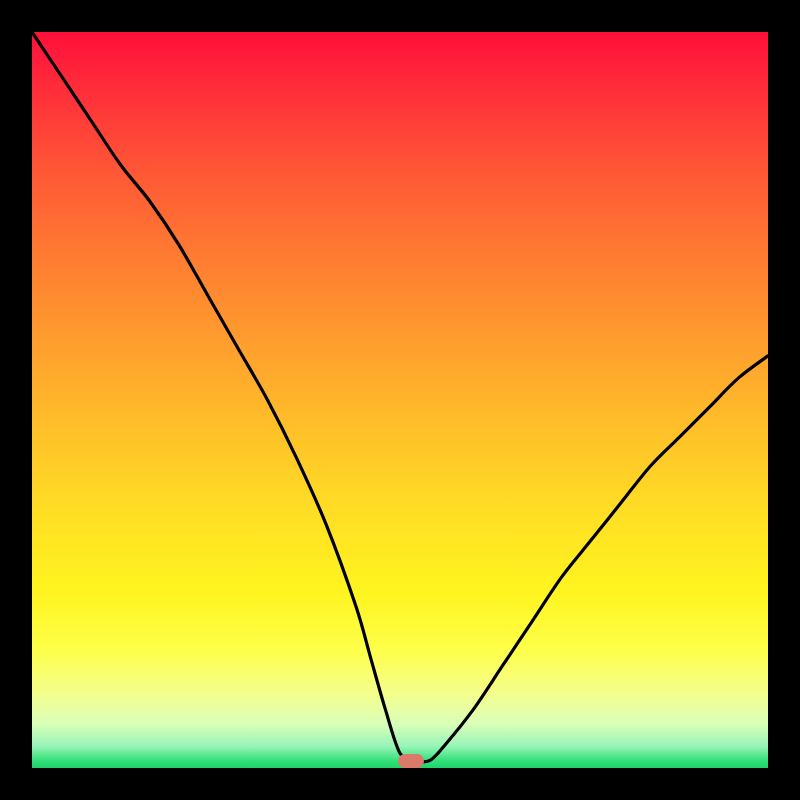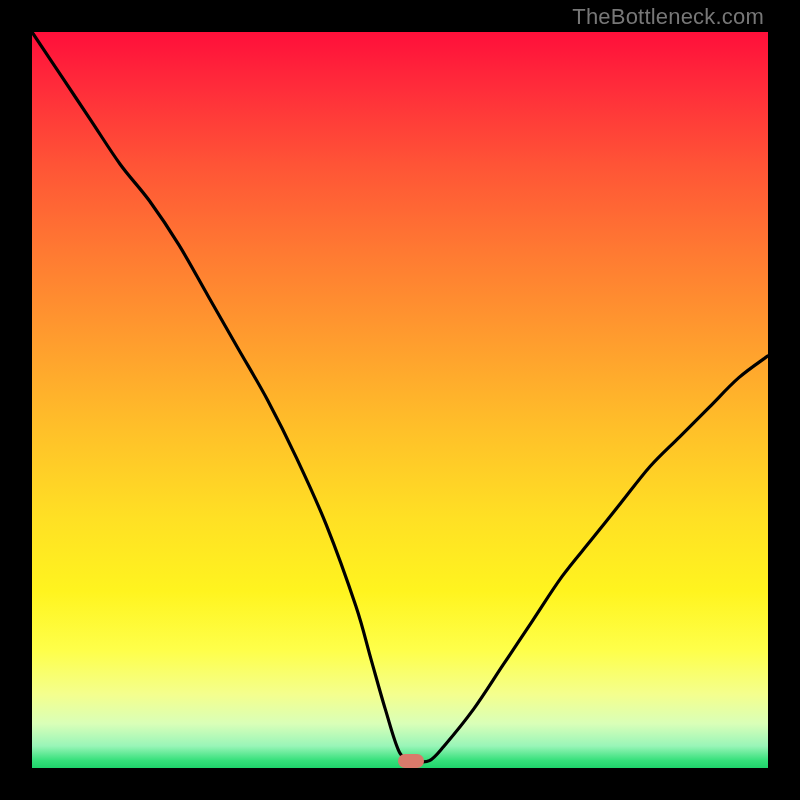--- a/index.html
+++ b/index.html
@@ -71,21 +71,20 @@
     font-weight: 500;
     letter-spacing: 0.2px;
     user-select: none;
   }
 </style>
 </head>
 <body>
 
 <div class="frame">
 
-  <div class="watermark">TheBottleneck.com</div>
 
   <div class="plot-area">
     <div class="gradient"></div>
 
     <svg class="curve" viewBox="0 0 736 736" preserveAspectRatio="none">
       <path id="curve-path" d="M 0.00 0.00 C 4.91 7.36, 19.63 29.44, 29.44 44.16 C 39.25 58.88, 49.07 73.60, 58.88 88.32 C 68.69 103.04, 78.51 118.99, 88.32 132.48 C 98.13 145.97, 107.95 155.79, 117.76 169.28 C 127.57 182.77, 137.39 197.49, 147.20 213.44 C 157.01 229.39, 166.83 247.79, 176.64 264.96 C 186.45 282.13, 196.27 299.31, 206.08 316.48 C 215.89 333.65, 225.71 349.60, 235.52 368.00 C 245.33 386.40, 255.15 406.03, 264.96 426.88 C 274.77 447.73, 284.59 468.59, 294.40 493.12 C 304.21 517.65, 316.48 552.00, 323.84 574.08 C 331.20 596.16, 333.65 608.43, 338.56 625.60 C 343.47 642.77, 348.37 661.17, 353.28 677.12 C 358.19 693.07, 363.09 712.69, 368.00 721.28 C 372.91 729.87, 377.81 727.41, 382.72 728.64 C 387.63 729.87, 392.53 731.09, 397.44 728.64 C 402.35 726.19, 404.80 722.51, 412.16 713.92 C 419.52 705.33, 431.79 690.61, 441.60 677.12 C 451.41 663.63, 461.23 647.68, 471.04 632.96 C 480.85 618.24, 490.67 603.52, 500.48 588.80 C 510.29 574.08, 520.11 558.13, 529.92 544.64 C 539.73 531.15, 549.55 520.11, 559.36 507.84 C 569.17 495.57, 578.99 483.31, 588.80 471.04 C 598.61 458.77, 608.43 445.28, 618.24 434.24 C 628.05 423.20, 637.87 414.61, 647.68 404.80 C 657.49 394.99, 667.31 385.17, 677.12 375.36 C 686.93 365.55, 696.75 354.51, 706.56 345.92 C 716.37 337.33, 731.09 327.52, 736.00 323.84" fill="none" stroke="#000" stroke-width="3.2" stroke-linejoin="round" stroke-linecap="round"></path>
     </svg>
 
     <div class="marker" id="marker" style="left: 379.04px; top: 728.64px;"></div>
   </div>

